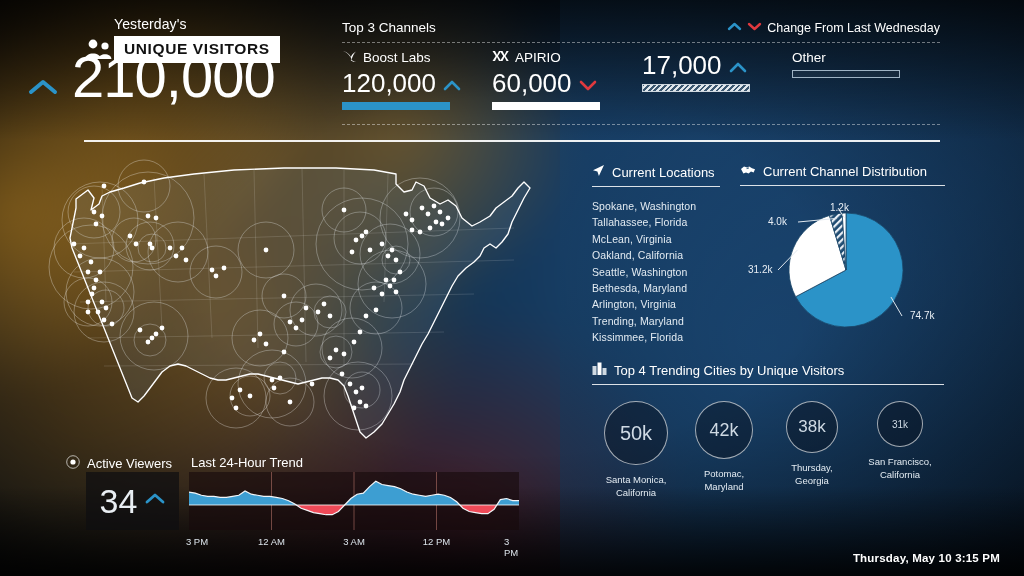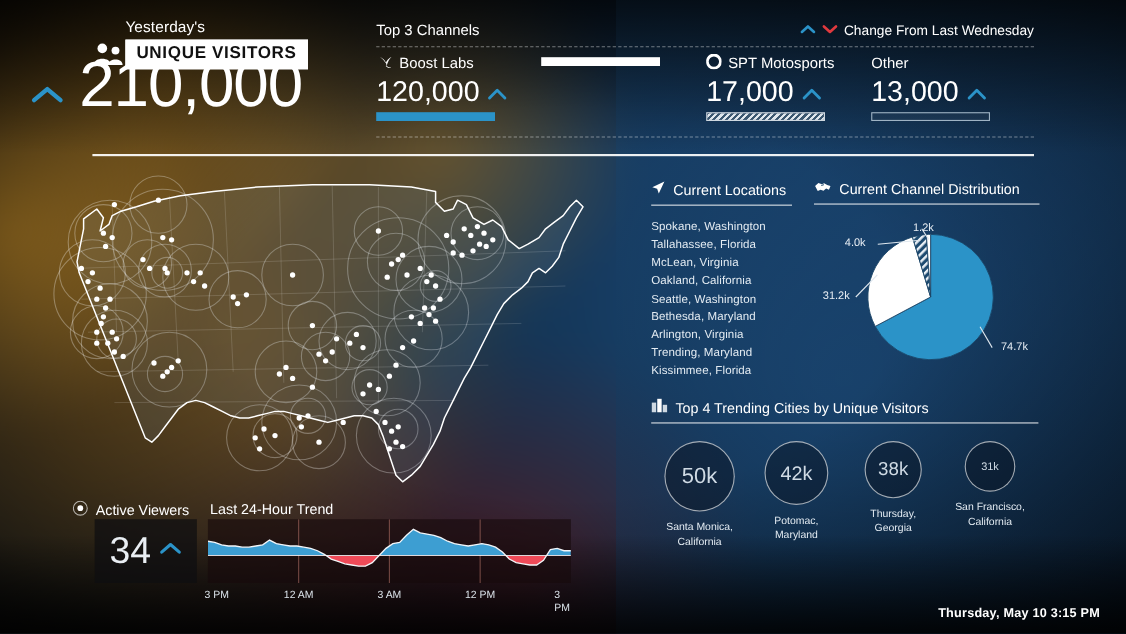--- a/index.html
+++ b/index.html
@@ -175,46 +175,47 @@
           </div>
           <div class="cval">
             <span>120,000</span>
             <span><svg width="18" height="14" viewBox="0 0 18 14">
                 <polyline points="2,11 9,4 16,11" fill="none" stroke="#2b93c8" stroke-width="2.6" stroke-linecap="round" stroke-linejoin="round"></polyline>
               </svg></span>
           </div>
           <div class="cbar bar-solid-blue"></div>
         </div>
         <div class="chan">
+          <div class="cname">
+            <span><svg width="17" height="12" viewBox="0 0 17 12">
+                <path d="M0.5 1 L3 1 L5 5 L7 1 L9.2 1 L6 6 L9.2 11 L7 11 L5 7 L3 11 L0.5 11 L3.7 6 Z" fill="#fff"></path>
+                <path d="M8 1 L10.5 1 L12.5 5 L14.5 1 L16.7 1 L13.5 6 L16.7 11 L14.5 11 L12.5 7 L10.5 11 L8 11 L11.2 6 Z" fill="#fff"></path>
+              </svg></span>
+            <span>APIRIO</span>
+          </div>
+          <div class="cval">
+            <span>60,000</span>
+            <span><svg width="18" height="14" viewBox="0 0 18 14">
+                <polyline points="2,4 9,11 16,4" fill="none" stroke="#e0393e" stroke-width="2.6" stroke-linecap="round" stroke-linejoin="round"></polyline>
+              </svg></span>
+          </div>
           <div class="cbar bar-solid-white"></div>
         </div>
         <div class="chan">
-          <div class="cname">
-            <span><svg width="14" height="14" viewBox="0 0 14 14">
-                <circle cx="7" cy="7" r="6" fill="none" stroke="#fff" stroke-width="2.6"></circle>
-              </svg></span>
-            <span>SPT Motosports</span>
-          </div>
           <div class="cval">
             <span>17,000</span>
             <span><svg width="18" height="14" viewBox="0 0 18 14">
                 <polyline points="2,11 9,4 16,11" fill="none" stroke="#2b93c8" stroke-width="2.6" stroke-linecap="round" stroke-linejoin="round"></polyline>
               </svg></span>
           </div>
           <div class="cbar bar-hatch"></div>
         </div>
         <div class="chan">
           <div class="cname">
             <span>Other</span>
-          </div>
-          <div class="cval">
-            <span>13,000</span>
-            <span><svg width="18" height="14" viewBox="0 0 18 14">
-                <polyline points="2,11 9,4 16,11" fill="none" stroke="#2b93c8" stroke-width="2.6" stroke-linecap="round" stroke-linejoin="round"></polyline>
-              </svg></span>
           </div>
           <div class="cbar bar-outline"></div>
         </div>
       </div>
   </div>
 
   <div class="hr-white"></div>
 
   <div id="map">
     <svg width="530" height="300" viewBox="0 0 530 300">

